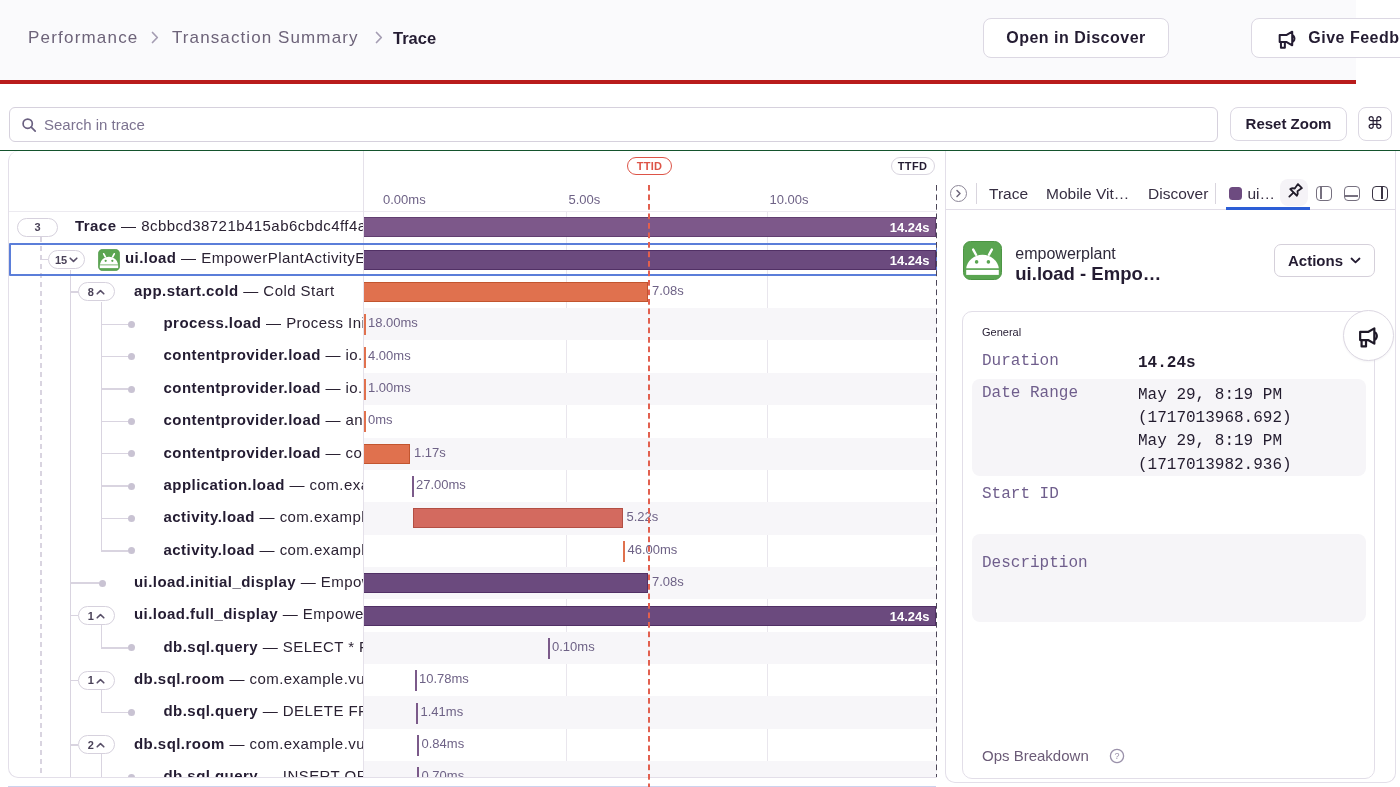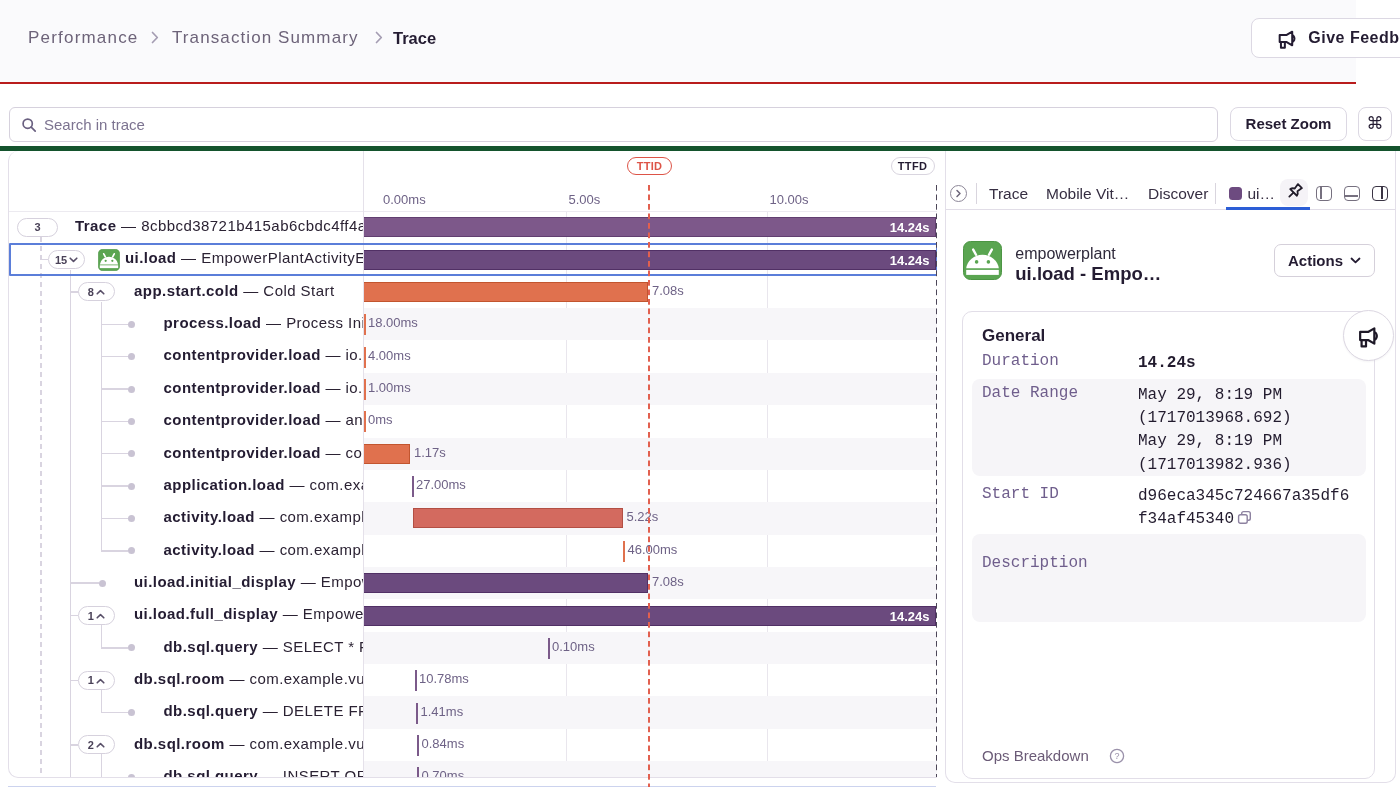--- a/index.html
+++ b/index.html
@@ -1,31 +1,31 @@
 <!DOCTYPE html>
 <html><head><meta charset="utf-8"><style>
 * { margin:0; padding:0; box-sizing:border-box; }
 html,body { width:1400px; height:787px; overflow:hidden; background:#fff;
   font-family:"Liberation Sans", sans-serif; }
 
 
 .topbar { position:absolute; left:0; top:0; width:1356px; height:84px;
-  background:#fafafc; border-bottom:2px solid #b91c1c; }
+  background:#fafafc; border-bottom:4px solid #b91c1c; }
 .crumb { position:absolute; top:28px; font-size:17px; color:#6d6379; }
 .crumb.cur { color:#241c32; font-weight:700; font-size:16.5px; top:28.5px; }
 .csep { position:absolute; top:31px; }
 .topbtn { position:absolute; top:18px; height:40px; background:#fff;
   border:1px solid #dcd8e3; border-radius:8px; font-size:16px; font-weight:700; letter-spacing:0.5px;
   color:#241c32; display:flex; align-items:center; justify-content:center; gap:9px; }
 #btn-discover { left:983px; width:186px; }
 #btn-feedback { left:1251px; width:202px; }
 
 
 .toolbar { position:absolute; left:0; top:84px; width:1400px; height:67px; background:#fff;
-  border-bottom:5px solid #14532d; }
+  border-bottom:1px solid #14532d; }
 .search { position:absolute; left:9px; top:23px; width:1209px; height:35px; background:#fff;
   border:1px solid #d6d1dd; border-radius:6px; }
 .search .ph { position:absolute; left:34px; top:7.5px; font-size:15px; color:#7c7390; }
 .search svg { position:absolute; left:11px; top:9px; }
 .tbtn { position:absolute; top:22.5px; height:34px; background:#fff; border:1px solid #dcd8e3;
   border-radius:8px; font-size:15px; font-weight:700; color:#241c32;
   display:flex; align-items:center; justify-content:center; }
 #btn-reset { left:1230px; width:117px; }
 #btn-cmd { left:1358px; width:34px; font-weight:400; font-size:17px; }
 
@@ -80,21 +80,21 @@
 .licon.act { border-color:#3a3444; }
 
 .txh-label { position:absolute; left:69.8px; top:94px; font-size:16px; color:#2f2a3b; }
 .txh-title { position:absolute; left:69.8px; top:112px; font-size:18.5px; font-weight:700; color:#241c32; }
 .actions { position:absolute; left:328.5px; top:93px; width:101px; height:33px; background:#fff;
   border:1px solid #d5d0da; border-radius:7px; font-size:15px; font-weight:700; color:#241c32;
   display:flex; align-items:center; justify-content:center; gap:7px; }
 
 .card { position:absolute; left:16.5px; top:160.5px; width:413px; height:468px;
   border:1px solid #e2dee8; border-radius:10px; background:#fff; }
-.card-title { position:absolute; left:19px; top:14px; font-size:17px; font-weight:700; color:#241c32; }
+.card-title { position:absolute; left:19px; top:14px; font-size:11px; font-weight:400; color:#241c32; }
 .klabel { position:absolute; left:19px; font-family:"Liberation Mono", monospace; font-size:16px; color:#6f5e8c; }
 .kval { position:absolute; left:175px; font-family:"Liberation Mono", monospace; font-size:16px; color:#221b2e;
   line-height:23.4px; }
 .krow-bg { position:absolute; left:9px; width:394px; background:#f6f5f8; border-radius:8px; }
 .link { color:#2b63cf; }
 .fabcirc { position:absolute; left:397.5px; top:159.5px; width:51px; height:51px; border-radius:50%;
   background:#fff; border:1px solid #dcd7e2; box-shadow:0 1px 2px rgba(40,30,60,0.05); z-index:5;
   display:flex; align-items:center; justify-content:center; }
 .copyic { display:inline-block; vertical-align:-2px; margin-left:3px; }
 </style></head>
@@ -103,20 +103,21 @@
 <div class="topbar">
   <div class="crumb" style="left:28px;letter-spacing:1.2px">Performance</div>
   <svg class="csep" style="left:151px" width="8" height="13" viewBox="0 0 8 13" fill="none" stroke="#a49cb2" stroke-width="1.7" stroke-linecap="round" stroke-linejoin="round">
       <polyline points="1.5,1.5 6.3,6.5 1.5,11.5"></polyline>
     </svg>
   <div class="crumb" style="left:172px;letter-spacing:1.1px">Transaction Summary</div>
   <svg class="csep" style="left:375px" width="8" height="13" viewBox="0 0 8 13" fill="none" stroke="#a49cb2" stroke-width="1.7" stroke-linecap="round" stroke-linejoin="round">
       <polyline points="1.5,1.5 6.3,6.5 1.5,11.5"></polyline>
     </svg>
   <div class="crumb cur" style="left:393px">Trace</div>
+  <div class="topbtn" id="btn-discover">Open in Discover</div>
   <div class="topbtn" id="btn-feedback">
     <svg width="23" height="23" viewBox="0 0 20 20" fill="none" stroke="#241c32" stroke-width="1.75" stroke-linejoin="round" stroke-linecap="round">
         <path d="M3.2 6.9 H9.3 L14.1 4.1 V15.9 L9.3 13.1 H3.2 Z"></path>
         <path d="M4.3 13.1 V18 H7.7 V13.1"></path>
         <path d="M15 7.4 A4.2 4.2 0 0 1 15 12.6"></path>
       </svg>
     Give Feedback</div>
 </div>
 
 <div class="toolbar">
@@ -327,24 +328,20 @@
 
   <div class="card">
     <div class="card-title">General</div>
     <div class="krow-bg" style="top:67px;height:96.5px"></div>
     <div class="krow-bg" style="top:222px;height:87.5px"></div>
     <div class="klabel" style="top:40px">Duration</div>
     <div class="kval" style="top:40px;font-weight:700">14.24s</div>
     <div class="klabel" style="top:71.5px">Date Range</div>
     <div class="kval" style="top:71.5px">May 29, 8:19 PM<br>(1717013968.692)<br>May 29, 8:19 PM<br>(1717013982.936)</div>
     <div class="klabel" style="top:172.5px">Start ID</div>
-    <div class="kval" style="top:172.5px">d96eca345c724667a35df6<br>f34af45340<svg class="copyic" width="15" height="15" viewBox="0 0 15 15" fill="none" stroke="#8d82a0" stroke-width="1.4">
-          <rect x="4.7" y="1.6" width="8.6" height="8.6" rx="1.8"></rect>
-          <rect x="1.6" y="4.7" width="8.6" height="8.6" rx="1.8" fill="#fff"></rect>
-        </svg></div>
     <div class="klabel" style="top:242px">Description</div>
     <div class="klabel" style="top:434.5px;font-family:'Liberation Sans',sans-serif;color:#6b5b77;font-size:15px">Ops Breakdown
       <svg style="vertical-align:-3px;margin-left:16px" width="16" height="16" viewBox="0 0 16 16" fill="none">
           <circle cx="8" cy="8" r="6.6" stroke="#9a91aa" stroke-width="1.3"></circle>
           <text x="8" y="11" text-anchor="middle" font-size="9" fill="#9a91aa" font-family="Liberation Sans">?</text>
         </svg>
     </div>
   </div>
   <div class="fabcirc">
     <svg width="26" height="26" viewBox="0 0 20 20" fill="none" stroke="#1d1827" stroke-width="1.7" stroke-linejoin="round" stroke-linecap="round">

